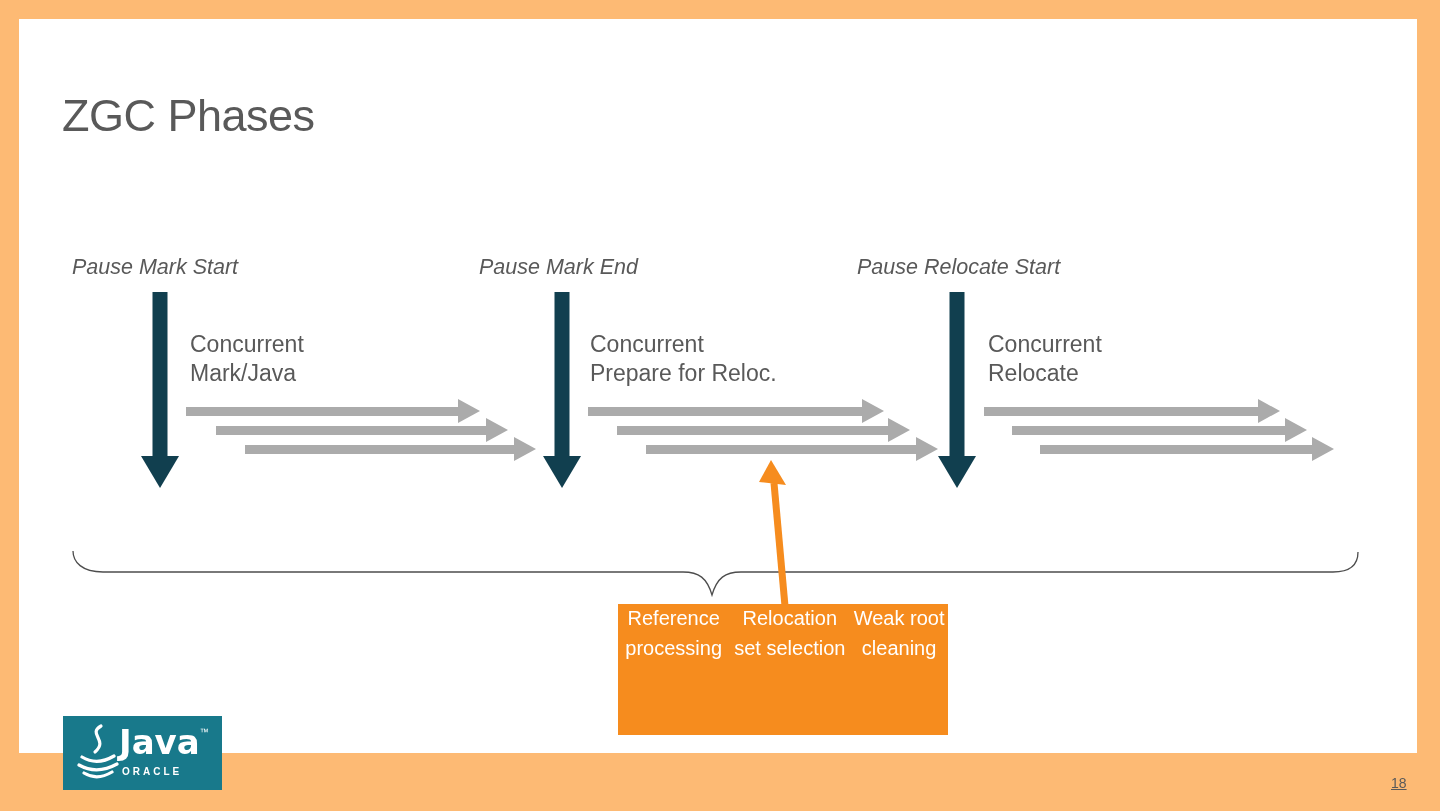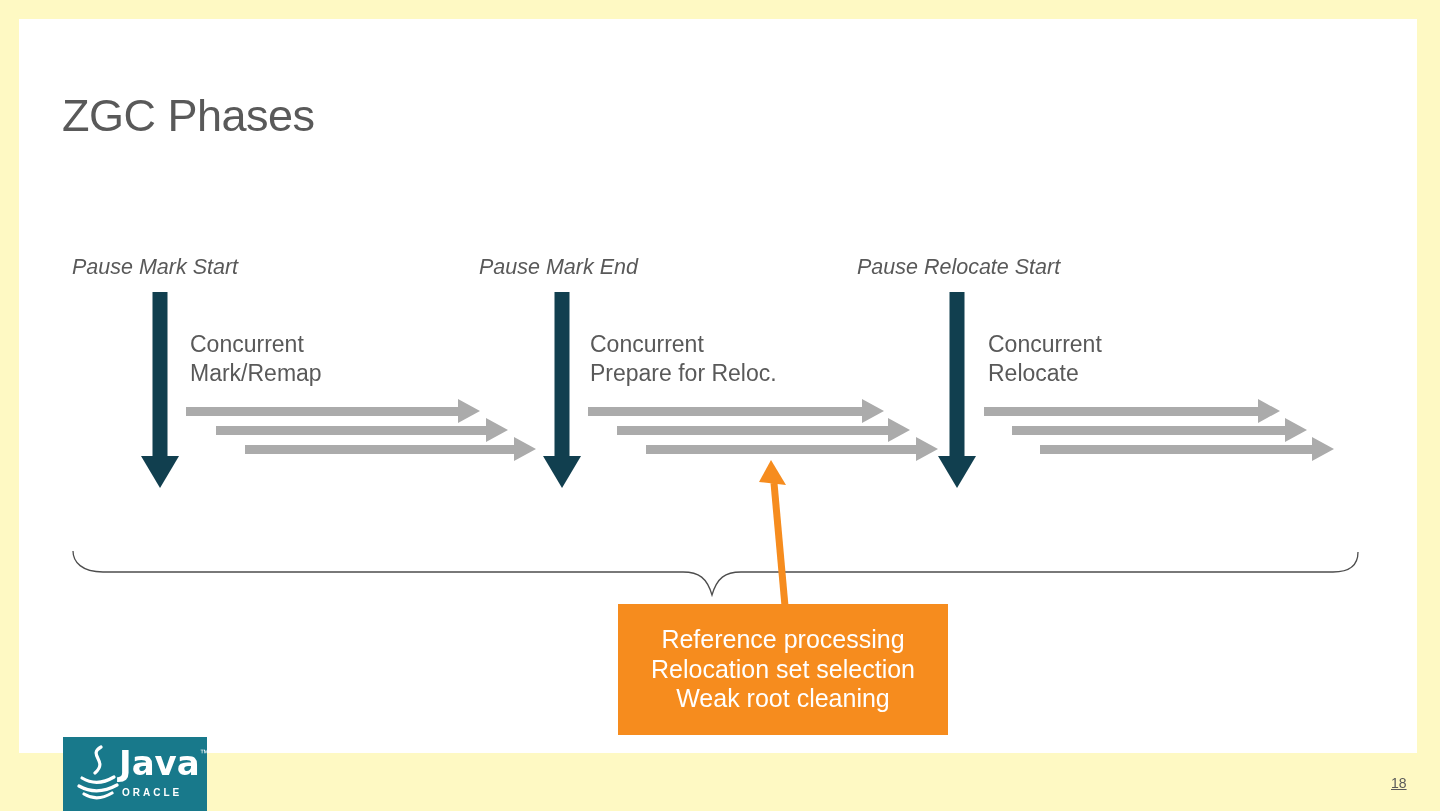--- a/index.html
+++ b/index.html
@@ -1,35 +1,35 @@
 <!DOCTYPE html>
 <html><head>
 <meta charset="utf-8">
 <style>
   html,body{margin:0;padding:0;}
   body{background:#D7DEE5;font-family:"Liberation Sans",sans-serif;}
-  .stage{position:relative;width:1440px;height:811px;overflow:hidden;background:#fef9c3;}
+  .stage{position:relative;width:1440px;height:811px;overflow:hidden;background:#fdba74;}
   .slide{position:absolute;left:19px;top:19px;width:1398px;height:734px;background:#FFFFFF;}
   .title{position:absolute;left:62px;top:90px;margin:0;font-size:45px;font-weight:400;color:#595959;letter-spacing:-0.5px;}
   .pause-label{position:absolute;top:255px;font-size:21.5px;color:#595959;white-space:nowrap;font-style:italic;}
   .pause-arrow{position:absolute;top:292px;}
   .pause-arrow rect,.pause-arrow polygon{fill:#113F4F;}
   .conc-label{position:absolute;top:330px;font-size:23px;line-height:29px;color:#595959;white-space:nowrap;}
   .garrow{position:absolute;height:9px;background:#ABABAB;}
   .garrow::after{content:"";position:absolute;right:-22px;top:-8px;width:0;height:0;
     border-left:22px solid #ABABAB;border-top:12.5px solid transparent;border-bottom:12.5px solid transparent;}
   .brace-svg{position:absolute;left:65px;top:545px;}
   .brace-path{fill:none;stroke:#4D4D4D;stroke-width:1.3px;}
   .callout-arrow-svg{position:absolute;left:750px;top:455px;}
   .callout{position:absolute;left:618px;top:604px;width:330px;height:131px;background:#F68C1E;
-    color:#FFFFFF;font-size:25px;line-height:29.5px;text-align:center;
-    display:flex;flex-direction:column;justify-content:center;}
+    color:#FFFFFF;font-size:20px;line-height:29.5px;text-align:center;
+    display:flex;flex-direction:row;justify-content:center;}
   .copyright{position:absolute;left:663px;top:776px;font-size:14.5px;color:#5F6A72;white-space:pre;}
   .pagenum{position:absolute;left:1391px;top:775px;font-size:14px;color:#595959;text-decoration:underline;}
-  .logo{position:absolute;left:63px;top:737px;width:144px;height:74px;background:#18798B;}
+  .logo{position:absolute;left:63px;top:716px;width:159px;height:74px;background:#18798B;}
   .cup{position:absolute;left:12px;top:7px;}
   .cup path{fill:none;stroke:#FFFFFF;stroke-width:3.2;stroke-linecap:round;}
   .brand-row{position:absolute;left:56px;top:6px;color:#FFFFFF;white-space:nowrap;}
   .brand{font-size:34px;font-weight:bold;font-family:"DejaVu Sans",sans-serif;}
   .tm{font-size:9px;vertical-align:top;position:relative;top:5px;}
   .company{position:absolute;left:59px;top:50px;color:#FFFFFF;font-size:10px;letter-spacing:3px;font-weight:bold;}
 </style>
 </head>
 <body>
 
@@ -38,21 +38,21 @@
 
   <h1 class="title">ZGC Phases</h1>
 
   <div class="pause-label" style="left:72px">Pause Mark Start</div>
   <svg class="pause-arrow" style="left:141px" width="38" height="196" viewBox="0 0 38 196">
     <rect x="11.5" y="0" width="15" height="166"></rect>
     <polygon points="0,164 38,164 19,196"></polygon>
   </svg>
   <div class="conc-label" style="left:190px">
     <div>Concurrent</div>
-    <div>Mark/Remap</div>
+    <div>Mark/Java</div>
   </div>
   <div class="garrow" style="left:186px;top:407px;width:272px"></div>
   <div class="garrow" style="left:216px;top:426px;width:270px"></div>
   <div class="garrow" style="left:245px;top:445px;width:269px"></div>
 
   <div class="pause-label" style="left:479px">Pause Mark End</div>
   <svg class="pause-arrow" style="left:543px" width="38" height="196" viewBox="0 0 38 196">
     <rect x="11.5" y="0" width="15" height="166"></rect>
     <polygon points="0,164 38,164 19,196"></polygon>
   </svg>

